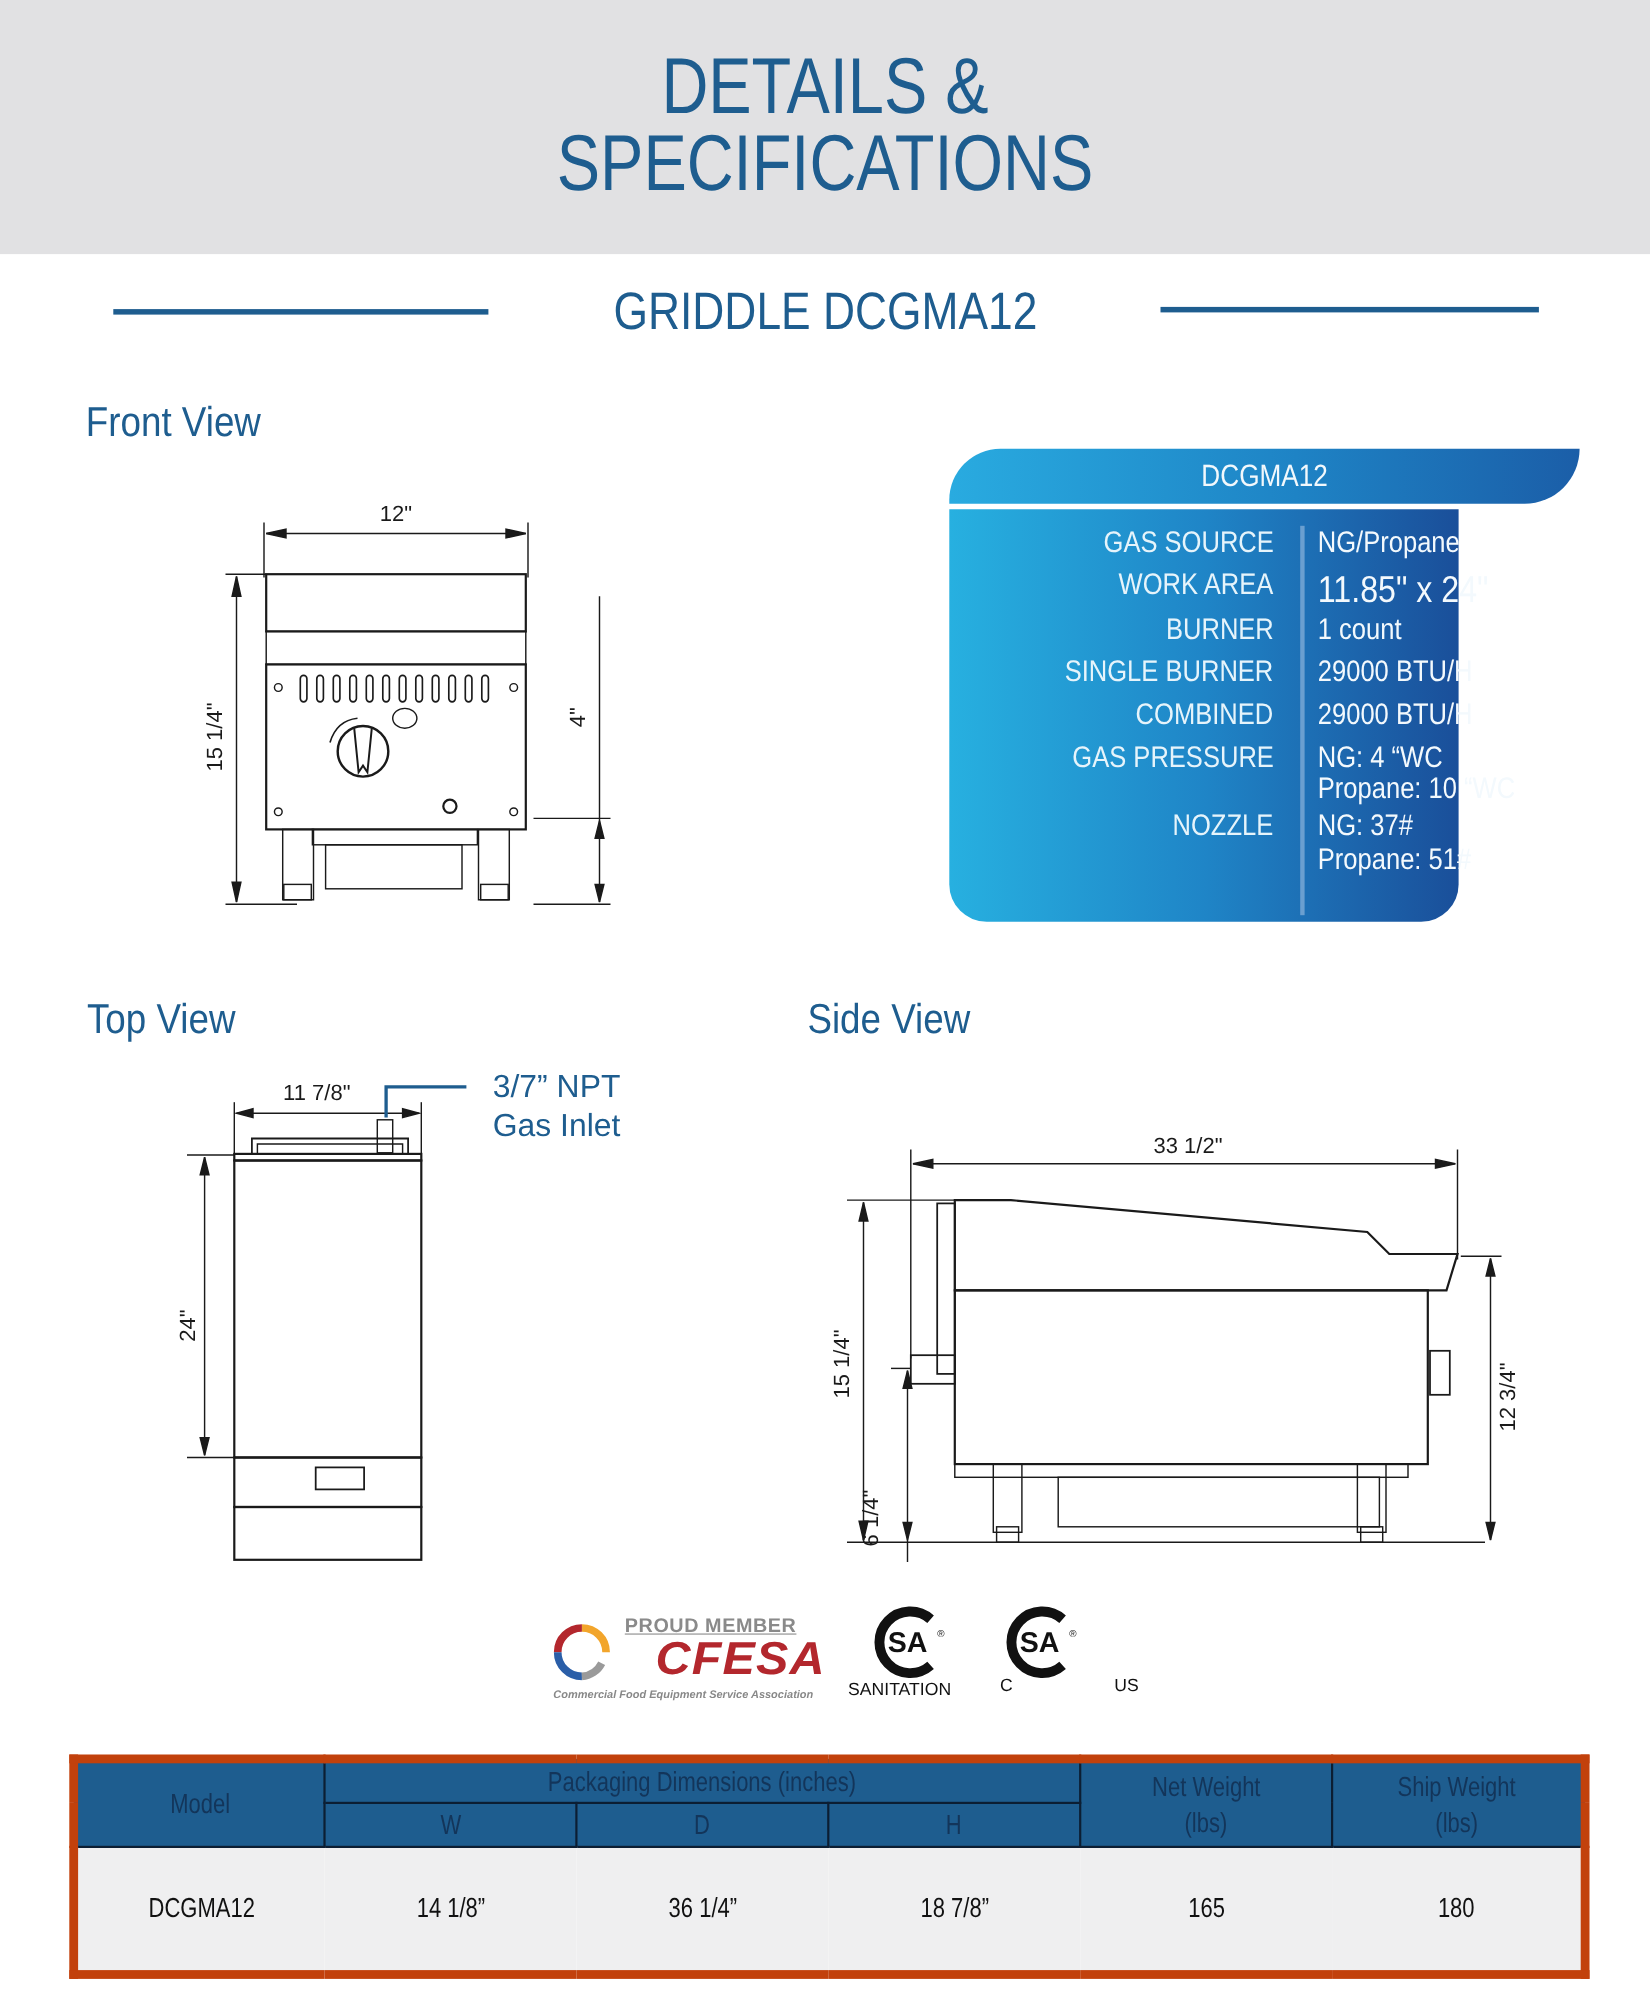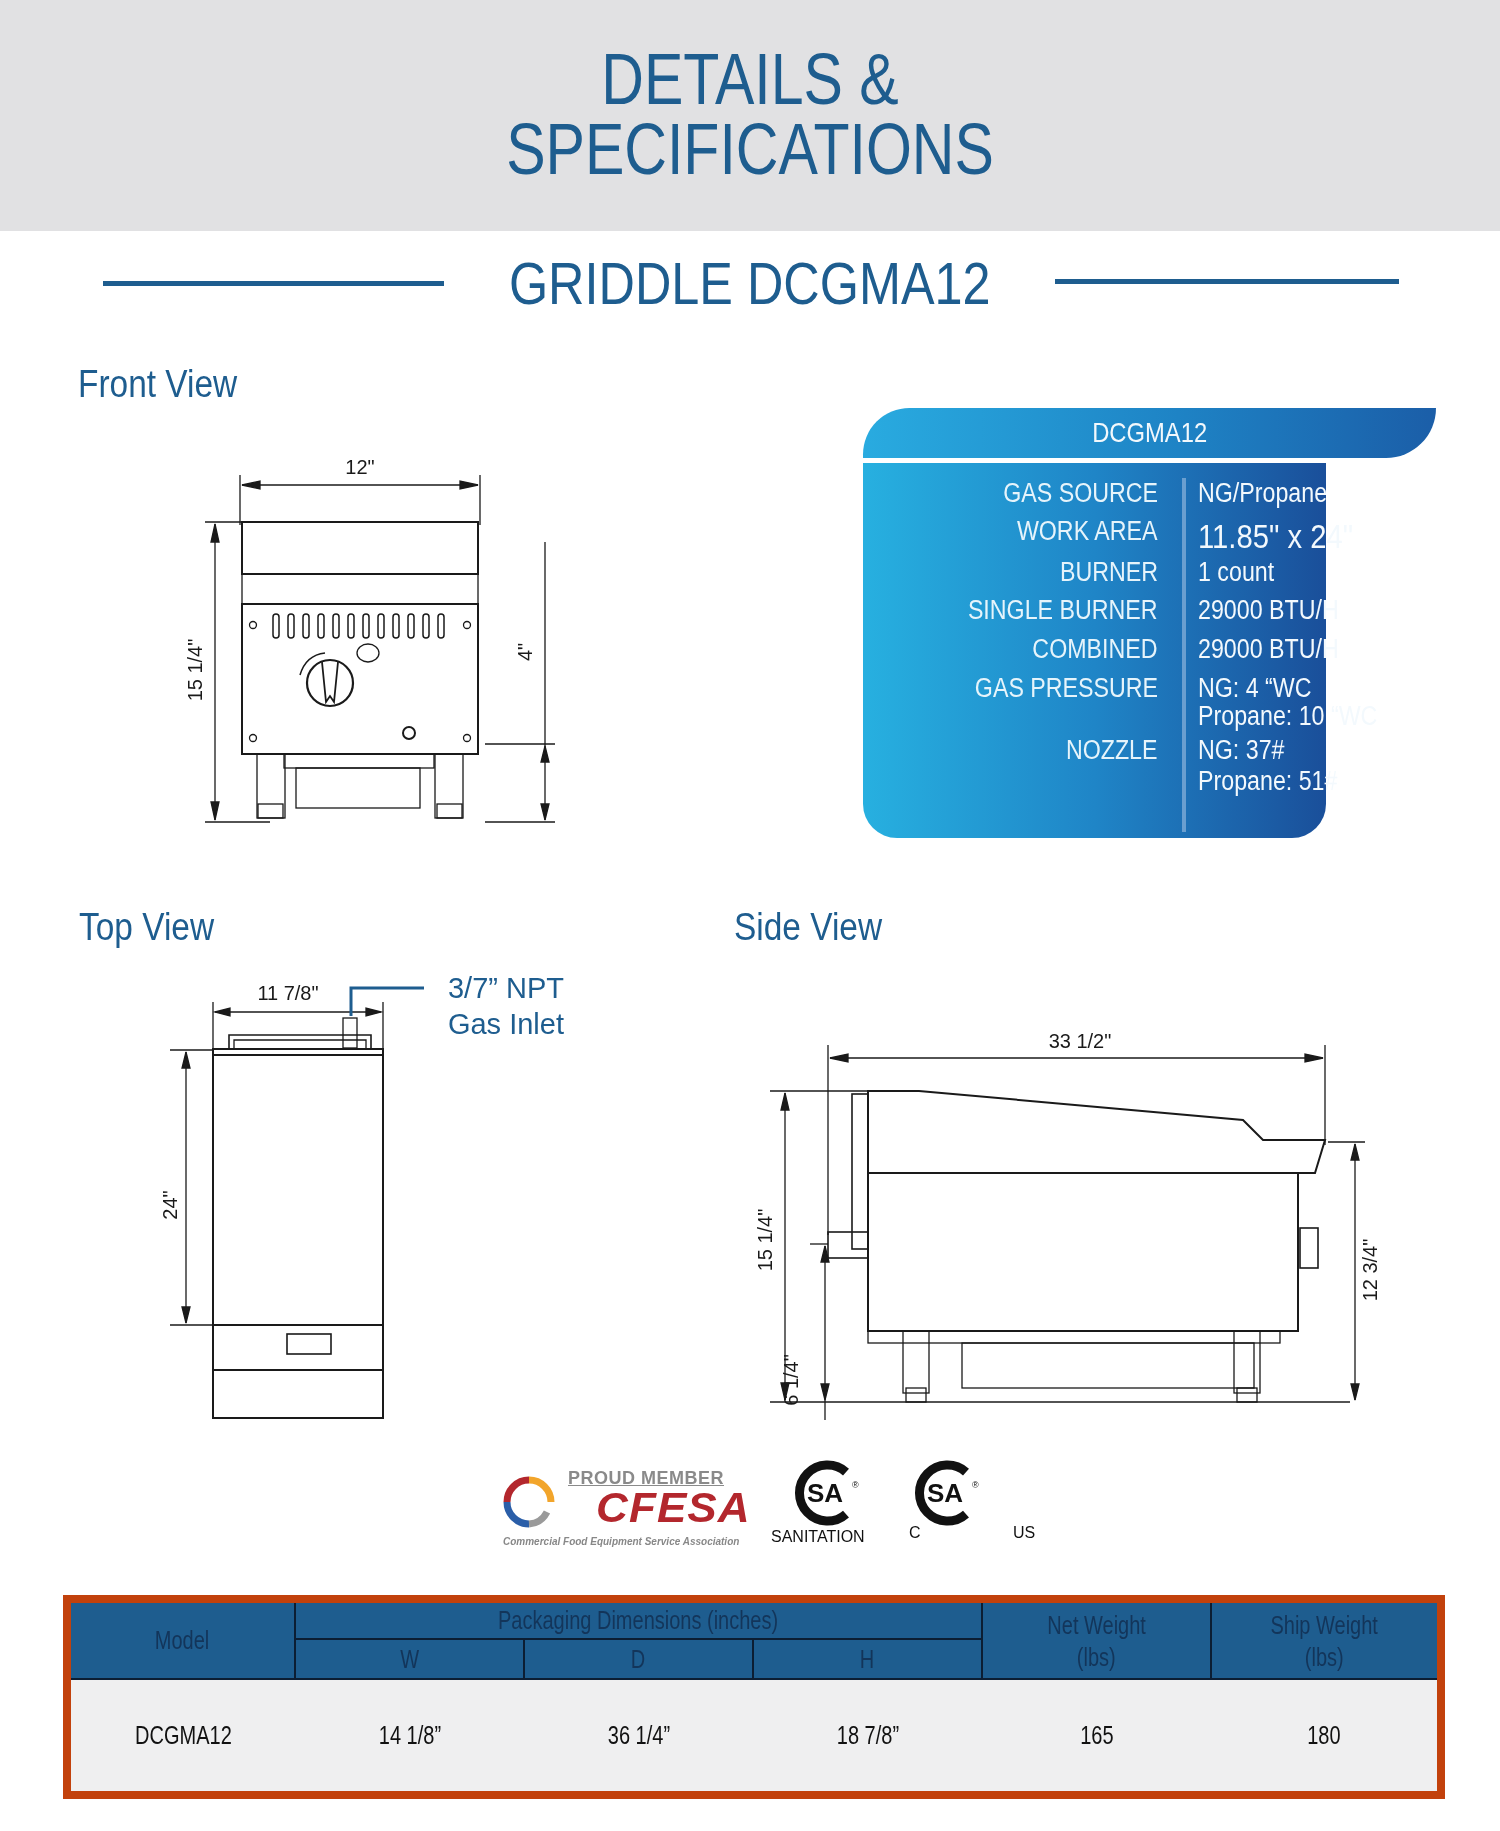--- a/index.html
+++ b/index.html
@@ -7,21 +7,21 @@
   body { position: relative; font-family: "Liberation Sans", "DejaVu Sans", sans-serif; color: #1f5a8a; }
 
   .header-band { position: absolute; left: 0; top: 0; width: 1500px; height: 231px; background: #e1e1e3; }
   .header-title { position: absolute; left: 0; top: 44px; width: 1500px; text-align: center;
     color: #1e5d8f; font-size: 72px; line-height: 70px; letter-spacing: 0px; }
   .header-title span { display: block; transform: scaleX(0.82); }
 
   .subtitle-row { position: absolute; top: 255px; left: 0; width: 1500px; height: 60px; }
   .subtitle-line { position: absolute; top: 26px; height: 5px; background: #1e5d8f; }
   .subtitle-text { position: absolute; left: 0; width: 1500px; top: 0; text-align: center;
-    font-size: 60px; line-height: 58px; color: #1e5d8f; }
+    font-size: 48px; line-height: 58px; color: #1e5d8f; }
   .subtitle-text span { display: inline-block; transform: scaleX(0.84); }
 
   .section-label { position: absolute; font-size: 38px; color: #1e5d8f; line-height: 44px; }
   .section-label span { display: inline-block; transform: scaleX(0.88); transform-origin: left center; }
 
   .drawing { position: absolute; }
   .dim-text { font-family: "Liberation Sans", sans-serif; font-size: 20px; fill: #1a1a1a; }
 
   
   .spec-card-head { position: absolute; left: 863px; top: 408px; width: 573px; height: 50px;

